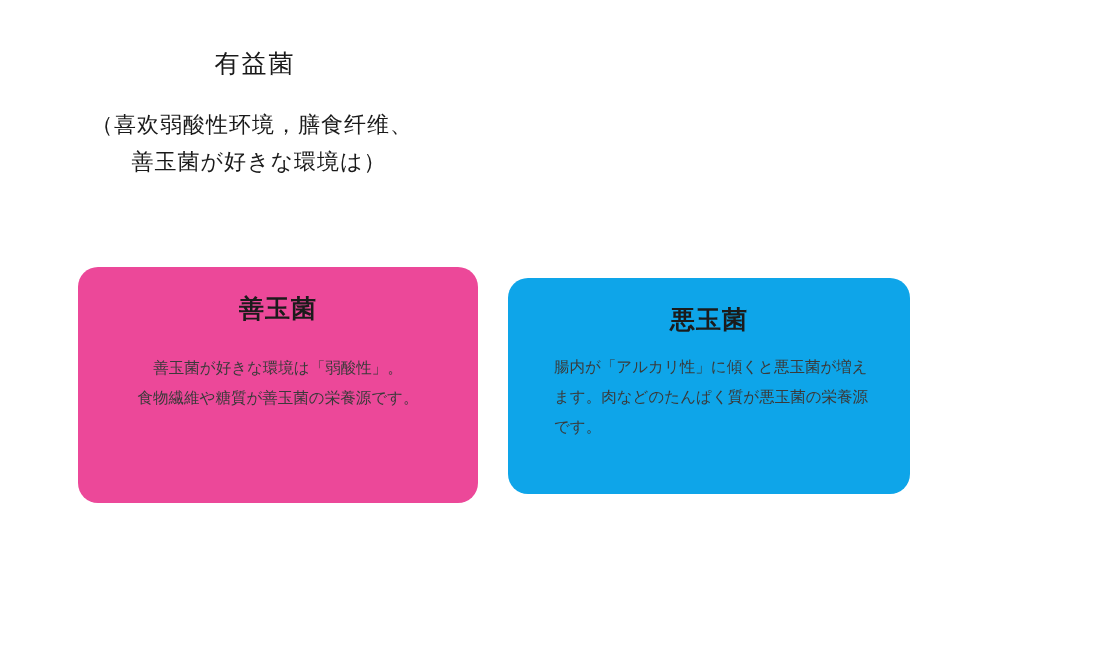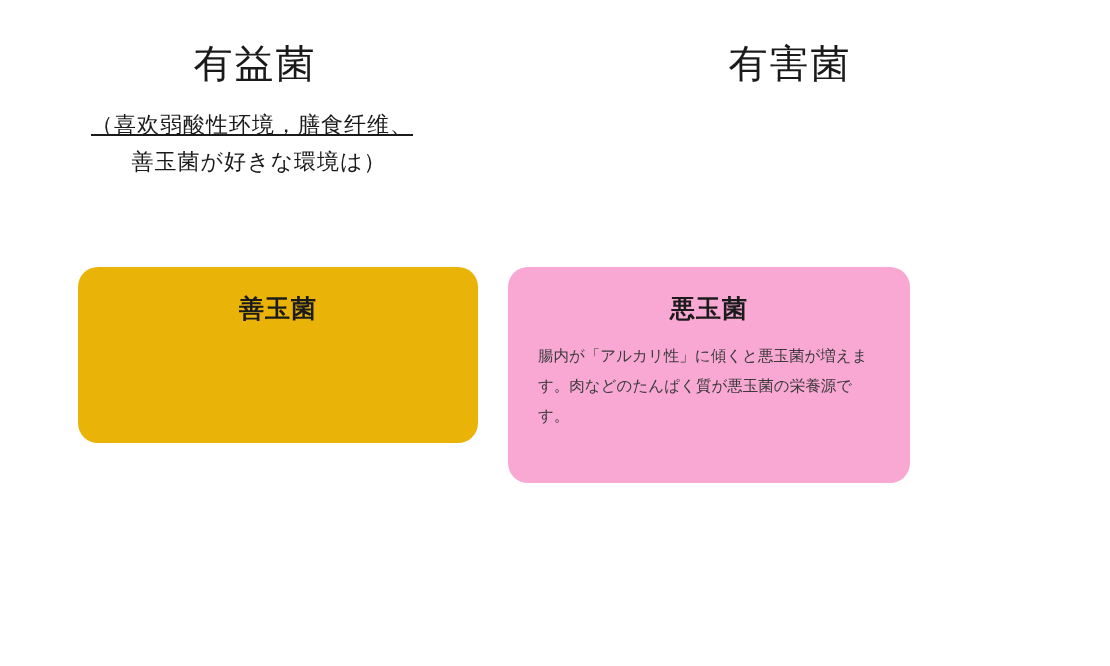--- a/index.html
+++ b/index.html
@@ -25,21 +25,21 @@
 
   
   .col-head {
     position: absolute;
     font-family: "Liberation Serif", "DejaVu Serif", serif;
     color: #1a1a1a;
     text-align: center;
     letter-spacing: 2px;
   }
   .col-title {
-    font-size: 39px;
+    font-size: 25px;
     line-height: 40px;
     font-weight: 400;
   }
   .col-sub {
     font-family: "Liberation Serif", "DejaVu Serif", serif;
     font-size: 22px;
     line-height: 37px;
     color: #1a1a1a;
     letter-spacing: 1px;
     font-weight: 400;
@@ -47,41 +47,41 @@
 
   #head-left  { left: 30px;  top: 44px;  width: 450px; }
   #head-right { left: 500px; top: 44px;  width: 580px; }
 
   #head-left .col-sub-line  { text-align: center; }
   #head-right .col-sub-line { text-align: center; }
 
   .col-sub-block { margin-top: 22px; }
   .col-sub-line  { white-space: nowrap; }
 
-  #head-left .col-sub-line.l1 { margin-left: -6px; text-decoration: underline; }
+  #head-left .col-sub-line.l1 { margin-left: -6px; }
   #head-left .col-sub-line.l2 { margin-left: 8px;  }
   #head-right .col-sub-line.l1 { margin-left: 0px; }
   #head-right .col-sub-line.l2 { margin-left: 4px; }
 
   
   .card {
     position: absolute;
     border-radius: 20px;
     box-sizing: border-box;
   }
   #card-good {
     left: 78px;  top: 267px;
-    width: 400px; height: 176px;
-    background: #eab308;
+    width: 400px; height: 236px;
+    background: #ec4899;
     padding: 26px 30px 0 30px;
   }
   #card-bad {
-    left: 508px; top: 267px;
+    left: 508px; top: 278px;
     width: 402px; height: 216px;
-    background: #f9a8d4;
+    background: #0ea5e9;
     padding: 26px 30px 0 30px;
   }
   .card-title {
     text-align: center;
     font-size: 25px;
     font-weight: 700;
     color: #1b1b1b;
     letter-spacing: 1px;
     line-height: 30px;
     margin: 0 0 30px 0;
@@ -90,21 +90,21 @@
 
   .card-body {
     font-size: 15.5px;
     line-height: 30px;
     color: #3a3a3a;
     font-weight: 400;
   }
   #card-good .card-body { text-align: center; }
   #card-bad  .card-body { text-align: left; }
   .card-body-line { white-space: nowrap; }
-  #card-bad .card-body-line { white-space: normal; }
+  #card-bad .card-body-line { white-space: normal; margin-left: 16px; }
 
   
   #ph-row {
     position: absolute;
     left: 0; top: 515px;
     width: 1110px; height: 120px;
   }
 </style>
 </head>
 <body>
@@ -113,27 +113,30 @@
 
   <div id="head-left" class="col-head">
     <div class="col-title">有益菌</div>
     <div class="col-sub-block">
       <div class="col-sub col-sub-line l1">（喜欢弱酸性环境，膳食纤维、</div>
       <div class="col-sub col-sub-line l2">善玉菌が好きな環境は）</div>
     </div>
   </div>
 
   <div id="head-right" class="col-head">
-    <div class="col-title">有害菌</div>
     <div class="col-sub-block">
     </div>
   </div>
 
   <div id="card-good" class="card">
     <div class="card-title">善玉菌</div>
+    <div class="card-body">
+      <div class="card-body-line">善玉菌が好きな環境は「弱酸性」。</div>
+      <div class="card-body-line">食物繊維や糖質が善玉菌の栄養源です。</div>
+    </div>
   </div>
 
   <div id="card-bad" class="card">
     <div class="card-title">悪玉菌</div>
     <div class="card-body">
       <div class="card-body-line">腸内が「アルカリ性」に傾くと悪玉菌が増えます。肉などのたんぱく質が悪玉菌の栄養源です。</div>
     </div>
   </div>
 
   <div id="ph-row">

